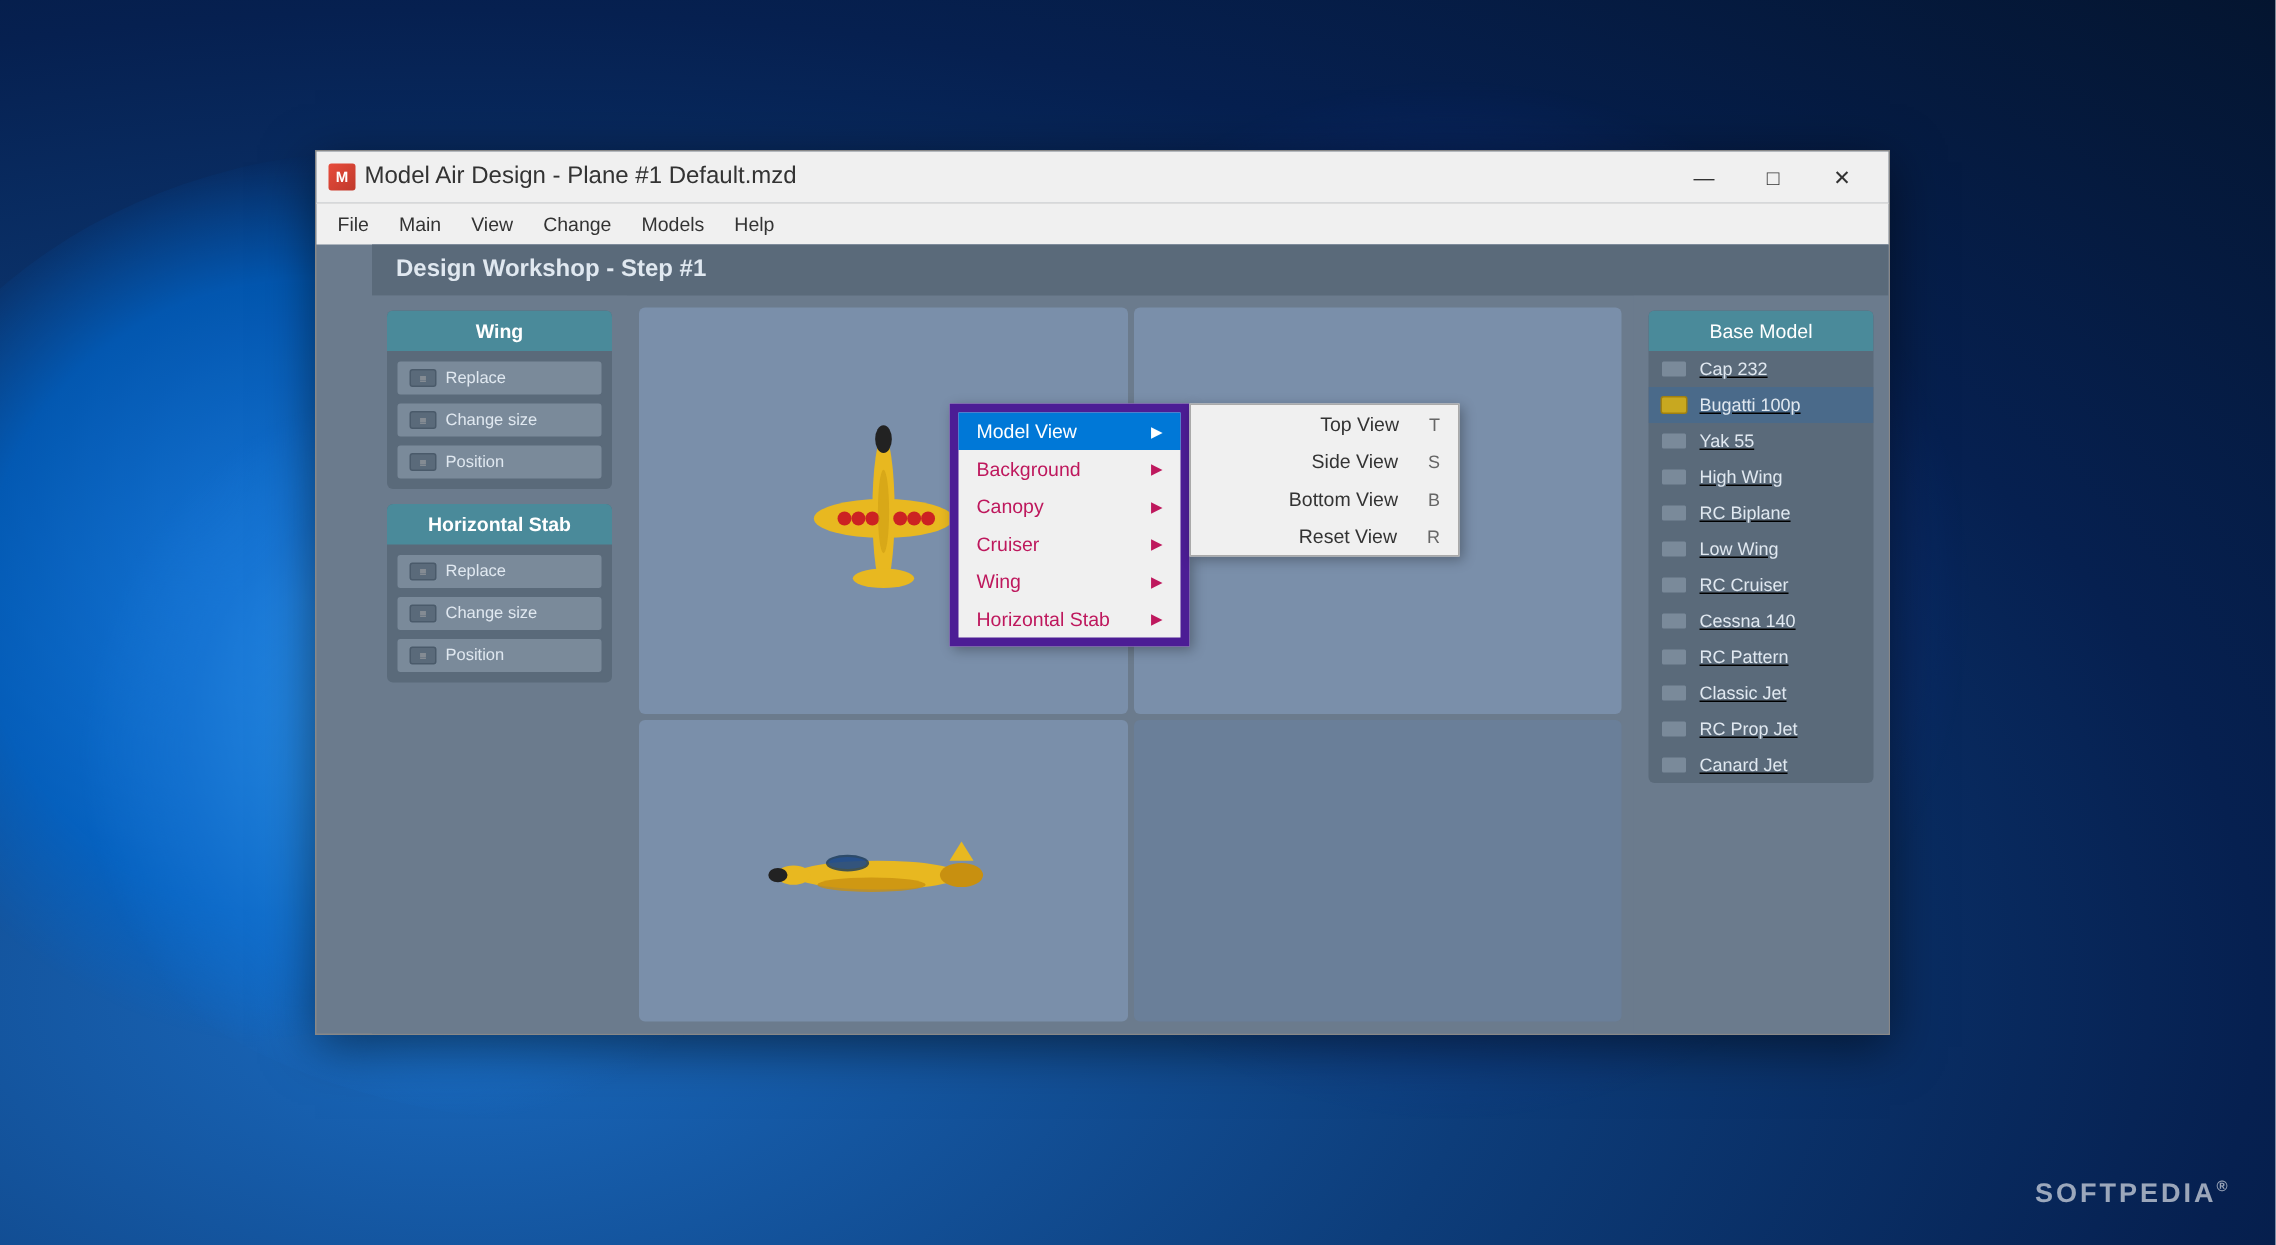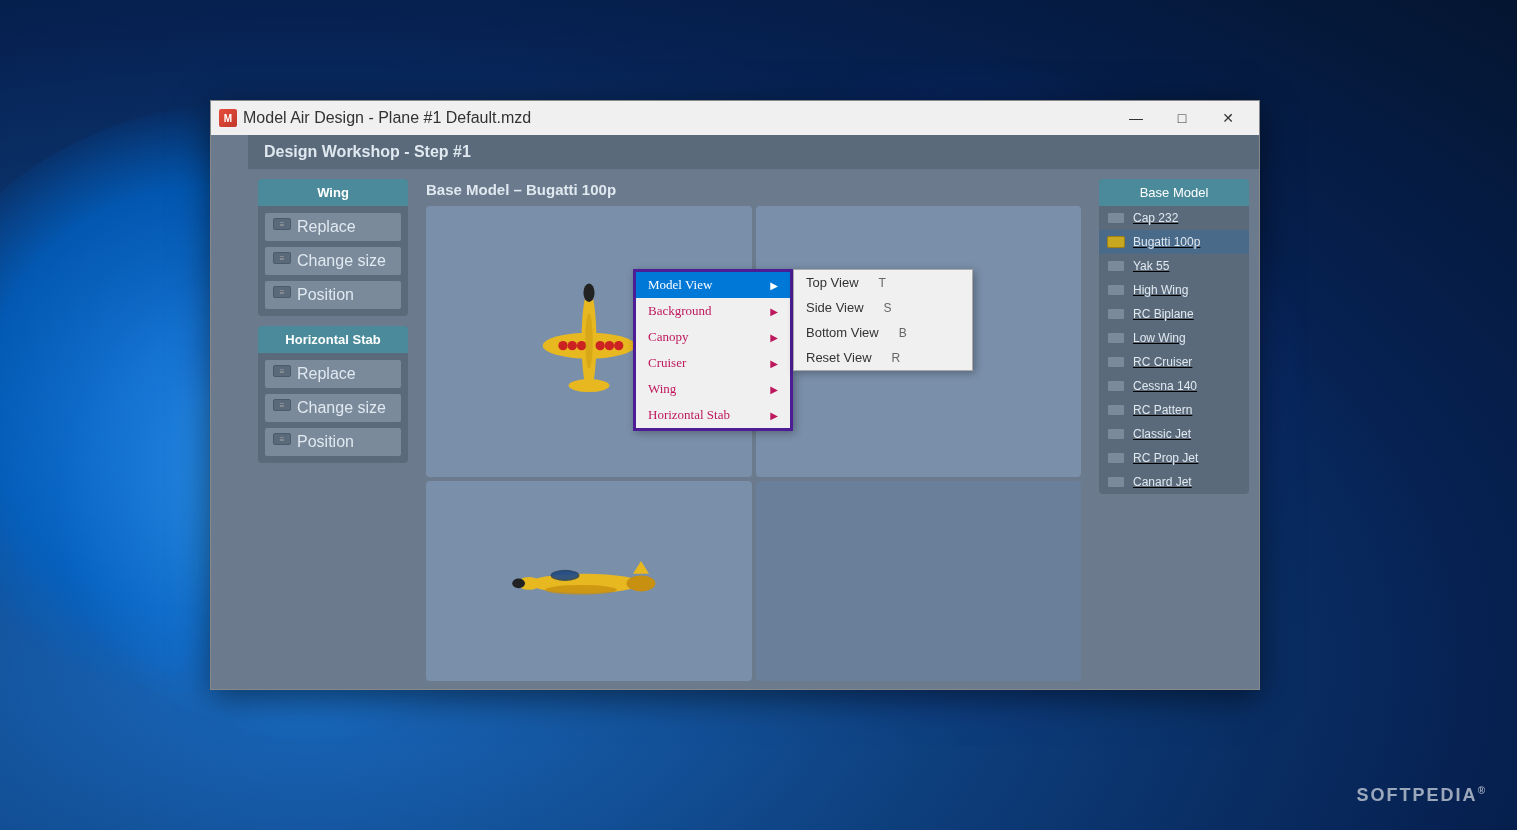--- a/index.html
+++ b/index.html
@@ -186,25 +186,25 @@
       padding: 6px;
       display: flex;
       flex-direction: column;
       gap: 4px;
     }
     .section-btn {
       background: #7a8a9a;
       border: 1px solid #5a6a7a;
       border-radius: 3px;
       padding: 5px 8px;
-      font-size: 16px;
+      font-size: 11px;
       color: #e0e8f0;
       cursor: pointer;
       display: flex;
-      align-items: flex-start;
+      align-items: flex-end;
       gap: 6px;
     }
     .btn-icon {
       width: 18px;
       height: 12px;
       background: #5a6a7a;
       border: 1px solid #4a5a6a;
       border-radius: 2px;
       display: flex;
       align-items: center;
@@ -300,25 +300,24 @@
       top: 0; left: 0; right: 0; bottom: 0;
       pointer-events: none;
     }
 
     
     .change-menu {
       position: absolute;
       top: 168px;
       left: 422px;
       background: #f0f0f0;
-      border: 3px solid #4c1d95;
+      border: 6px solid #4c1d95;
       box-shadow: 2px 2px 8px rgba(0,0,0,0.3);
       min-width: 160px;
       z-index: 100;
-      font-family: Liberation Serif, serif;
     }
     .cm-item {
       display: flex;
       align-items: center;
       padding: 5px 12px;
       font-size: 13px;
       color: #be185d;
       cursor: pointer;
       justify-content: space-between;
     }
@@ -342,21 +341,21 @@
       min-width: 180px;
       z-index: 101;
     }
     .mv-item {
       display: flex;
       align-items: center;
       padding: 5px 12px;
       font-size: 13px;
       color: #333;
       cursor: pointer;
-      justify-content: flex-start;
+      justify-content: flex-end;
     }
     .mv-shortcut {
       color: #666;
       font-size: 12px;
       margin-left: 20px;
     }
 
     
     .plane-top {
       width: 120px;
@@ -385,20 +384,28 @@
       <span>M</span>
     </div>
     <span class="title-bar-text">Model Air Design - Plane #1  Default.mzd</span>
     <div class="title-bar-controls">
       <button class="tb-btn">—</button>
       <button class="tb-btn">□</button>
       <button class="tb-btn close">✕</button>
     </div>
   </div>
 
+  <div class="menu-bar">
+    <div class="menu-item">File</div>
+    <div class="menu-item">Main</div>
+    <div class="menu-item">View</div>
+    <div class="menu-item">Change</div>
+    <div class="menu-item">Models</div>
+    <div class="menu-item">Help</div>
+  </div>
 
   <div class="app-content">
     <div class="step-header">Design Workshop  -  Step #1</div>
 
     <div class="main-layout">
 
       <div class="left-panel">
 
         <div class="section-box">
           <div class="section-header">Wing</div>
@@ -431,21 +438,20 @@
             </button>
             <button class="section-btn">
               <span class="btn-icon"></span>
               <span>Position</span>
             </button>
           </div>
         </div>
       </div>
 
       <div class="center-panel">
-        <div class="model-label">Base Model – Bugatti 100p</div>
         <div class="preview-grid">
 
           <div class="preview-cell">
 
             <svg class="plane-top" viewBox="0 0 120 140">
 
               <ellipse cx="60" cy="70" rx="8" ry="55" fill="#e8b820"></ellipse>
 
               <ellipse cx="60" cy="18" rx="6" ry="10" fill="#222"></ellipse>
 

